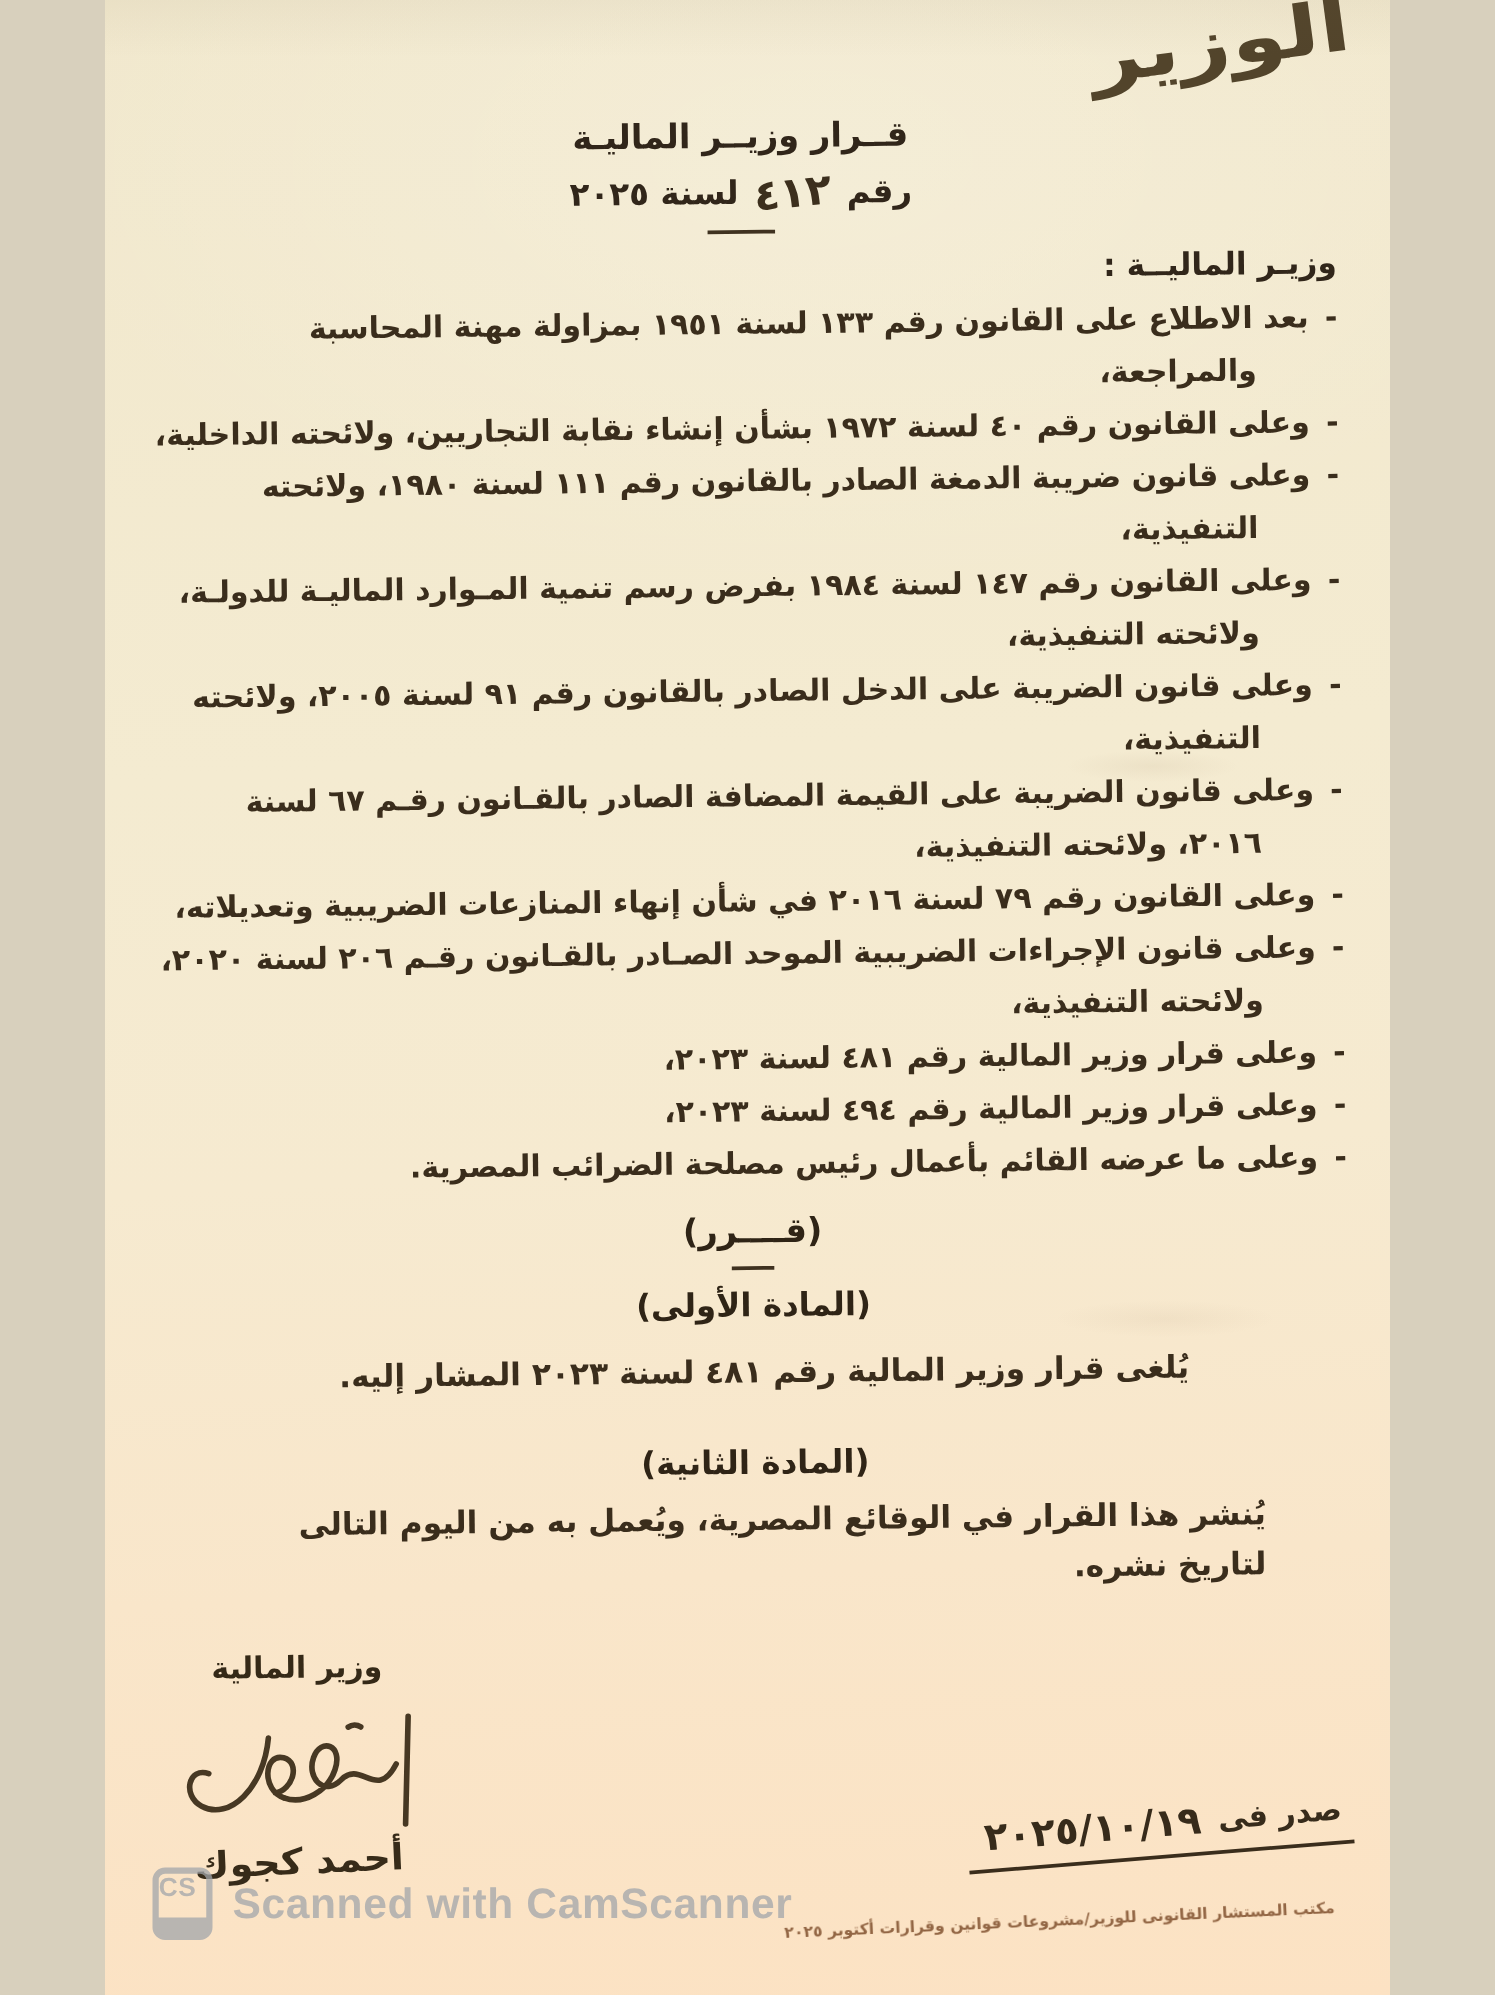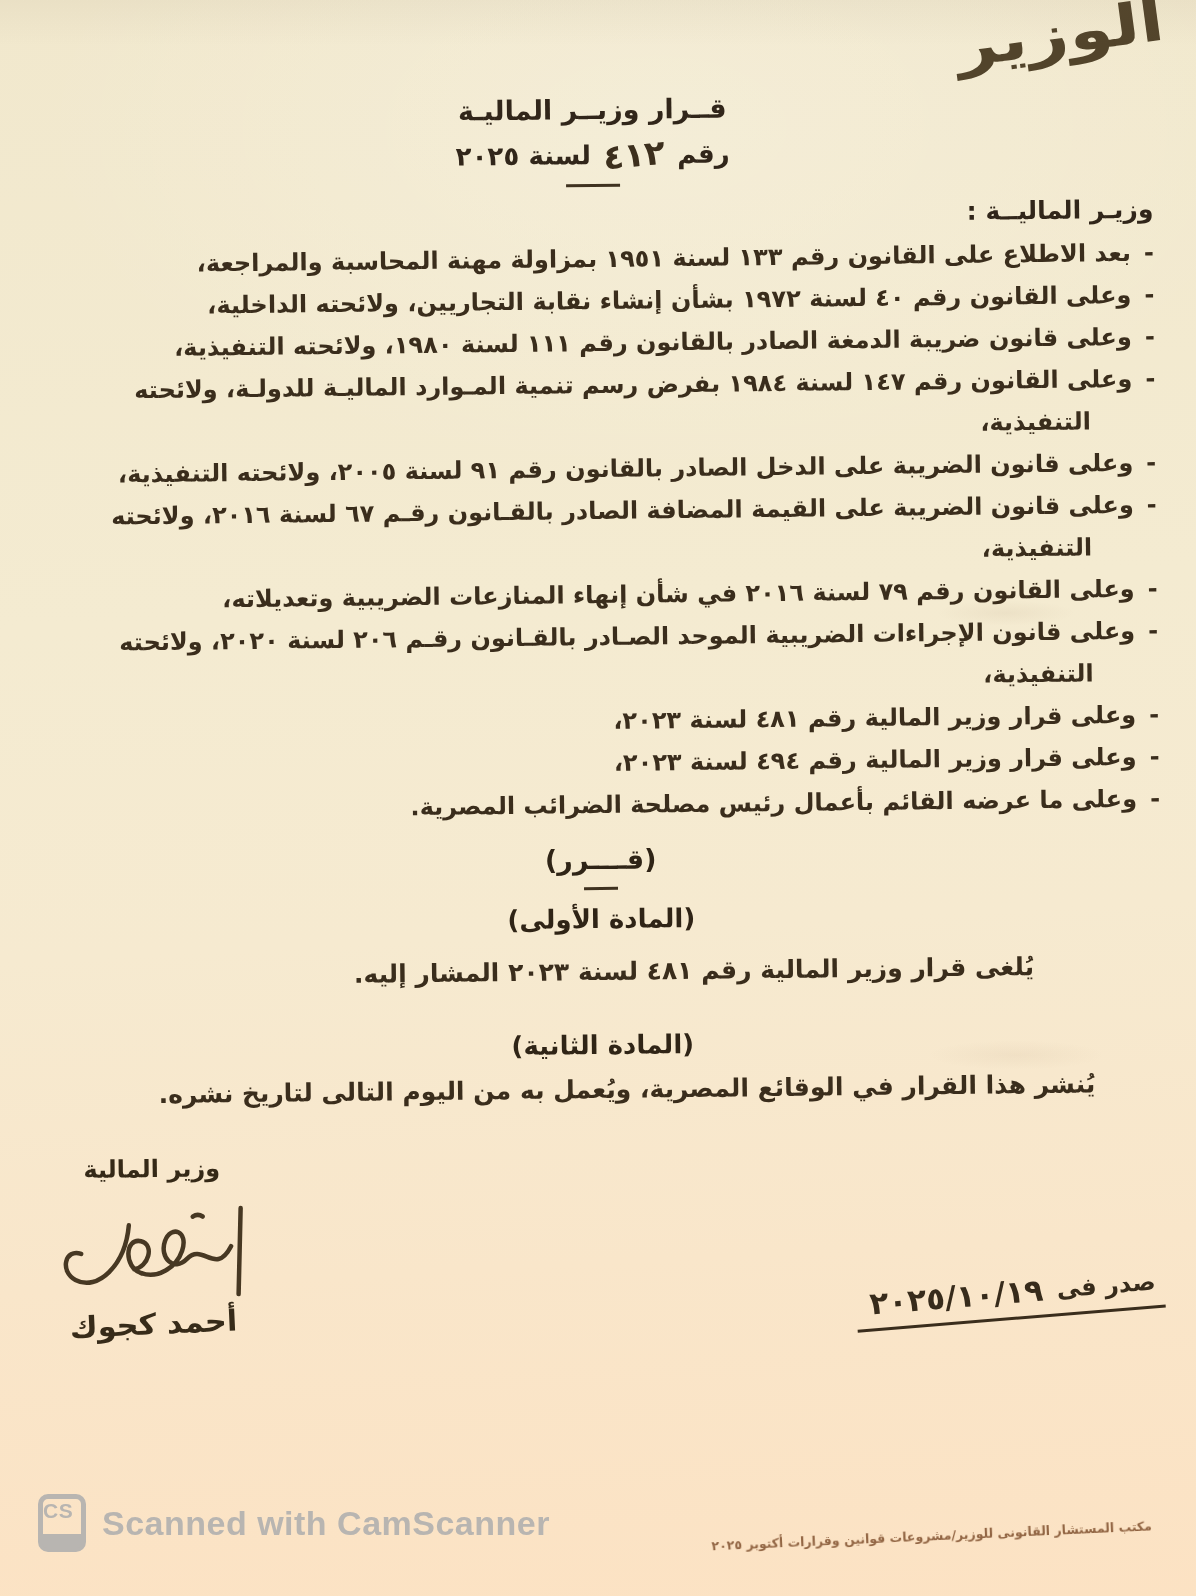--- a/index.html
+++ b/index.html
@@ -1,19 +1,19 @@
 <!DOCTYPE html>
 <html lang="ar"><head>
 <meta charset="utf-8">
 <style>
   * { margin:0; padding:0; box-sizing:border-box; }
   html,body { background:#d8d0bd; }
   .page{
     position:relative;
-    width:1196px; height:1596px;
+    width:1028px; height:1596px;
     margin:0 auto;
     overflow:hidden;
     background:
       radial-gradient(ellipse 900px 500px at 55% 8%, rgba(255,255,250,.20), rgba(255,255,255,0) 70%),
       linear-gradient(177deg, #f1e8cd 0%, #f4ebd1 38%, #f6ead0 58%, #f9e6ca 78%, #fce2c3 100%);
     font-family:"DejaVu Sans", sans-serif;
   }
   .page::after{ 
     content:""; position:absolute; left:0; top:0; right:0; height:46px;
     background:linear-gradient(180deg, rgba(120,100,70,.06), rgba(120,100,70,0));

